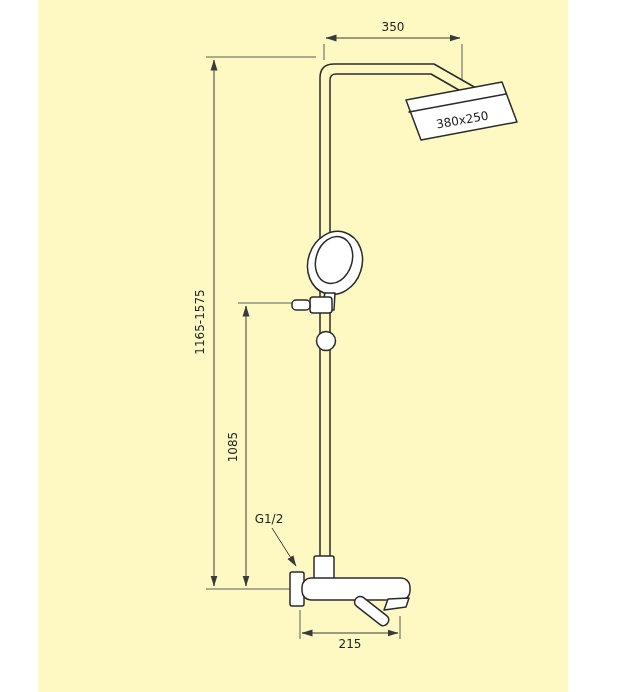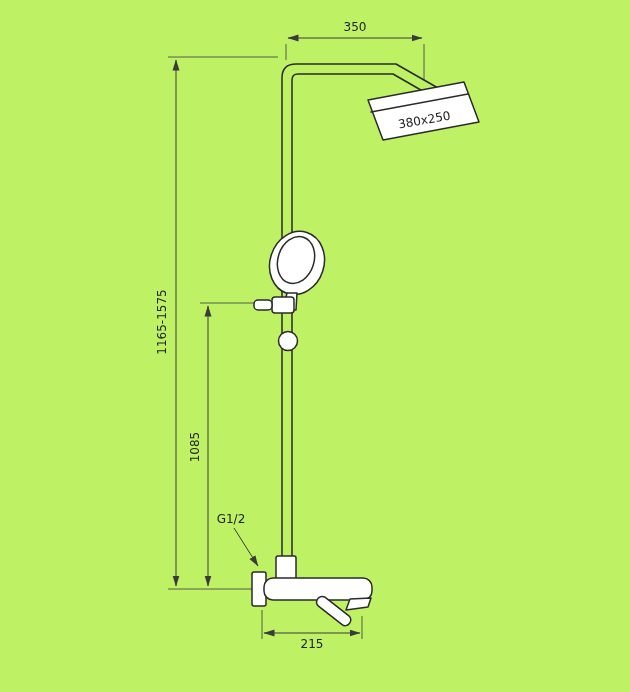--- a/index.html
+++ b/index.html
@@ -5,24 +5,25 @@
   html,body{
     margin:0;
     padding:0;
     background:#ffffff;
     width:630px;
     height:692px;
     font-family:"DejaVu Sans","Liberation Sans",sans-serif;
   }
   .canvas{
     position:relative;
-    width:630px;
+    width:530px;
     height:692px;
-    background:#bef264;
+    background:#fef9c3;
     overflow:hidden;
+    margin-left:38px;
   }
   svg{display:block}
   .dim-line{stroke:#3a3a3a;stroke-width:1;fill:none}
   .ext-line{stroke:#4a4a4a;stroke-width:0.9;fill:none}
   .fix-line{stroke:#2b2b2b;stroke-width:1.5;fill:none;stroke-linejoin:round;stroke-linecap:round}
   .fix-fill{stroke:#2b2b2b;stroke-width:1.5;fill:#ffffff;stroke-linejoin:round}
   .dim-text{
     font-family:"DejaVu Sans","Liberation Sans",sans-serif;
     font-size:12px;
     fill:#222222;

